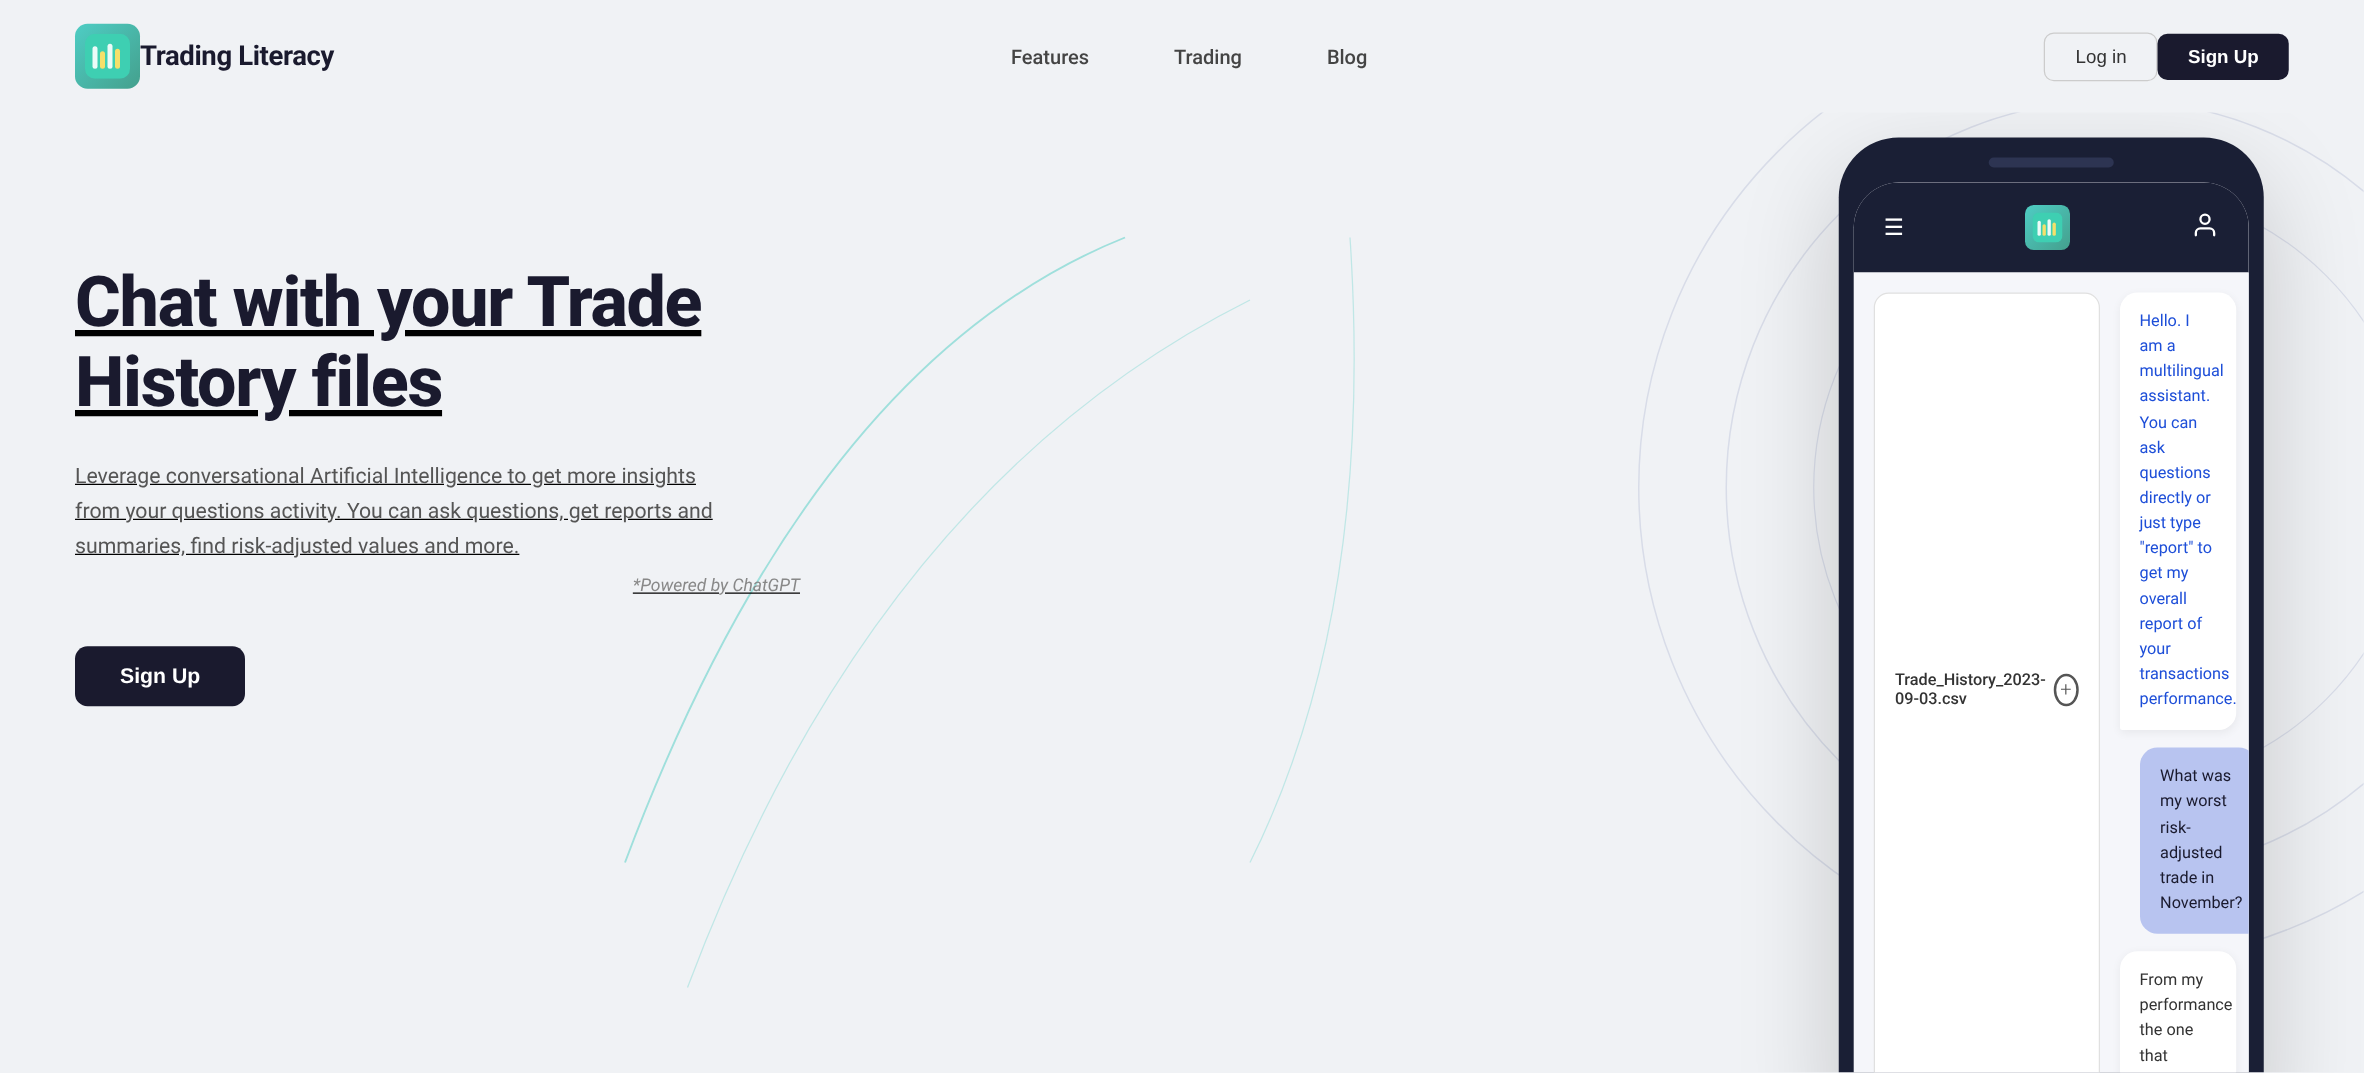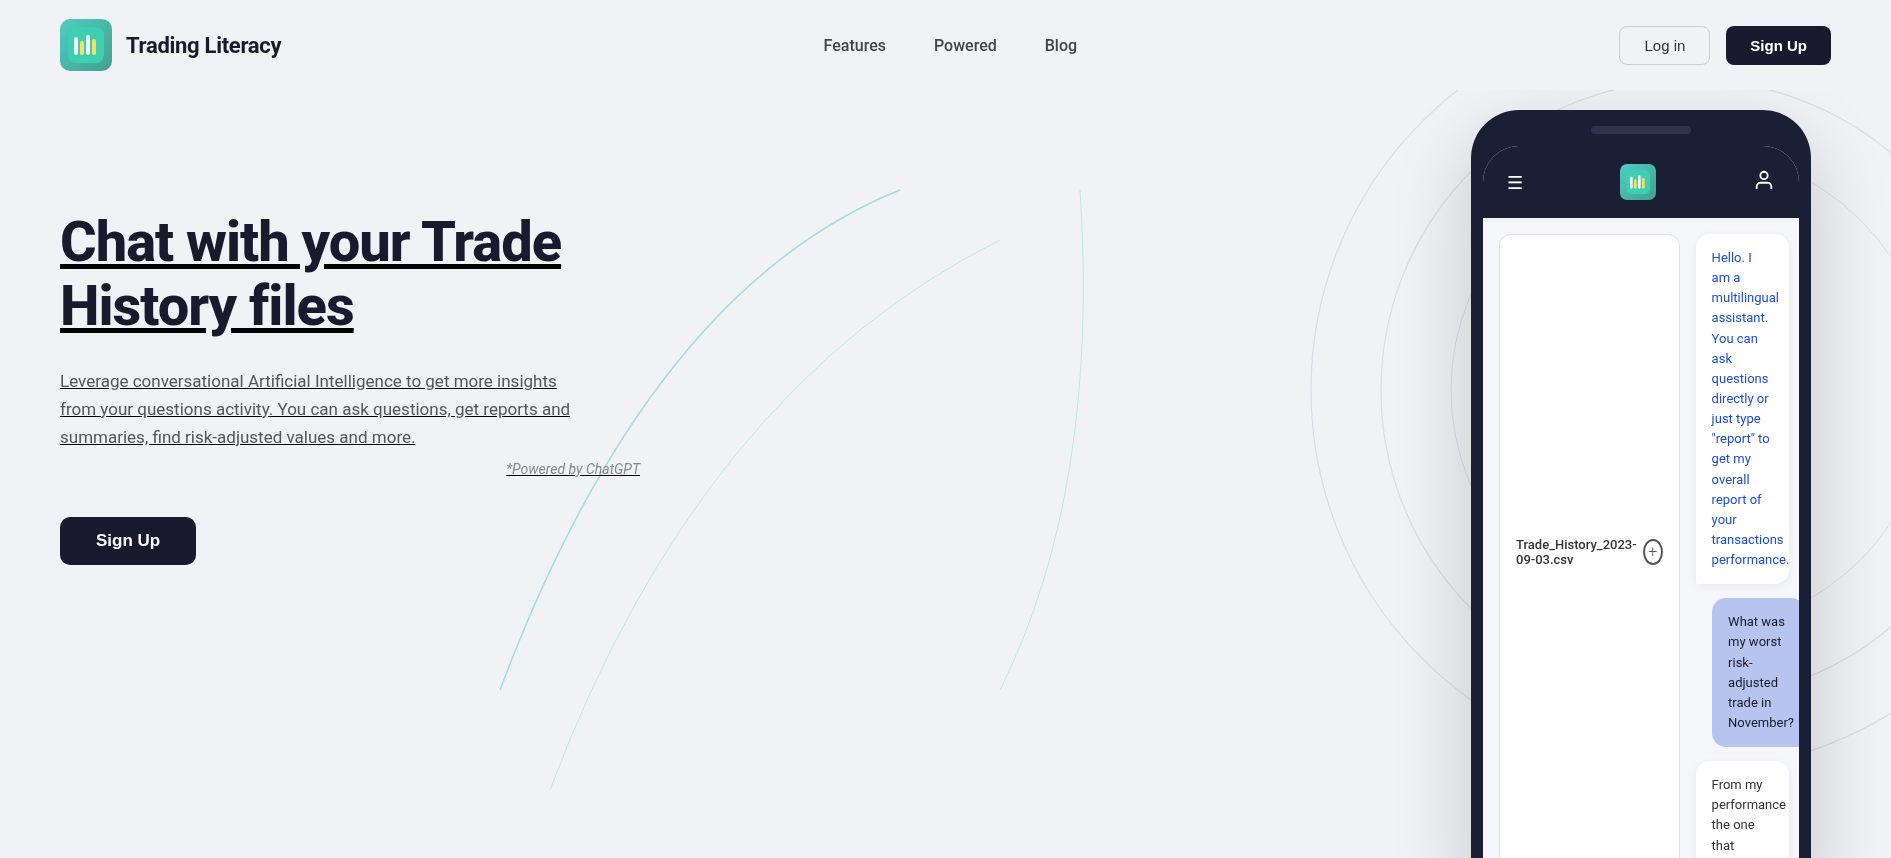--- a/index.html
+++ b/index.html
@@ -21,21 +21,21 @@
       align-items: center;
       justify-content: space-between;
       padding: 0 60px;
       height: 90px;
       background-color: #f0f2f5;
     }
 
     .navbar-left {
       display: flex;
       align-items: center;
-      gap: 14px;
+      gap: 0;
     }
 
     .logo-icon {
       width: 52px;
       height: 52px;
       border-radius: 10px;
       background: linear-gradient(135deg, #4ecdc4 0%, #44a08d 100%);
       display: flex;
       align-items: center;
       justify-content: center;
@@ -52,34 +52,34 @@
     .brand-name {
       font-size: 22px;
       font-weight: 700;
       color: #1a1a2e;
       letter-spacing: -0.3px;
     }
 
     .navbar-center {
       display: flex;
       align-items: center;
-      gap: 48px;
+      gap: 68px;
     }
 
     .nav-link {
       font-size: 16px;
       color: #444;
       text-decoration: none;
       font-weight: 500;
       cursor: pointer;
     }
 
     .navbar-right {
       display: flex;
-      gap: 16px;
+      align-items: center;
     }
 
     .btn-login {
       padding: 10px 24px;
       font-size: 15px;
       font-weight: 500;
       color: #333;
       background: transparent;
       border: 1.5px solid #ccc;
       border-radius: 8px;
@@ -330,21 +330,21 @@
         <rect x="12" y="14" width="4" height="14" rx="2" fill="#ffe066" opacity="0.95"></rect>
         <rect x="18" y="8" width="4" height="20" rx="2" fill="#fff" opacity="0.9"></rect>
         <rect x="24" y="12" width="4" height="16" rx="2" fill="#ffe066" opacity="0.95"></rect>
       </svg>
     </div>
     <span class="brand-name">Trading Literacy</span>
   </div>
 
   <div class="navbar-center">
     <a class="nav-link">Features</a>
-    <a class="nav-link">Powered</a>
+    <a class="nav-link">Trading</a>
     <a class="nav-link">Blog</a>
   </div>
 
   <div class="navbar-right">
     <button class="btn-login">Log in</button>
     <button class="btn-signup-nav">Sign Up</button>
   </div>
 </nav>
 
 <section class="hero">

